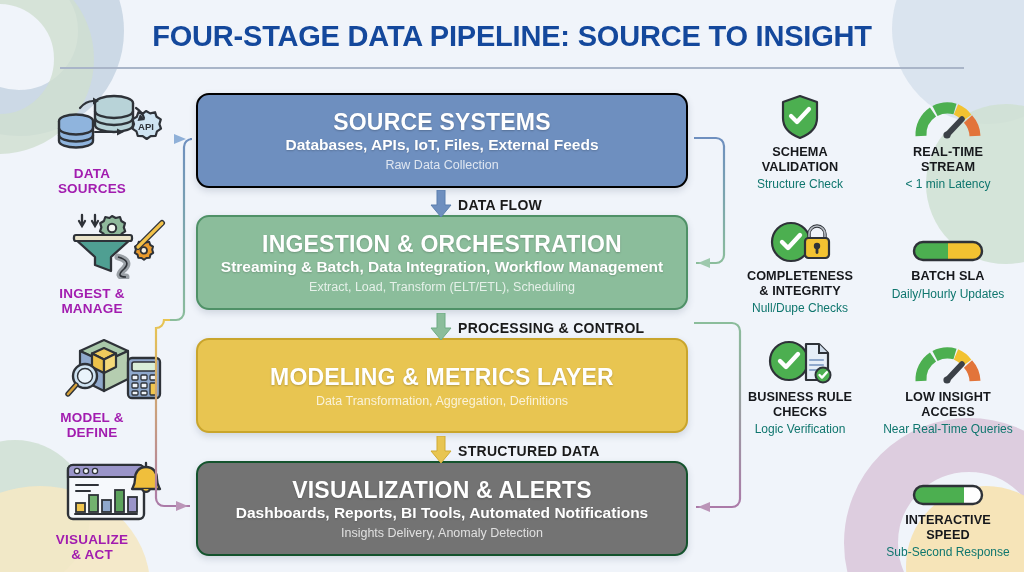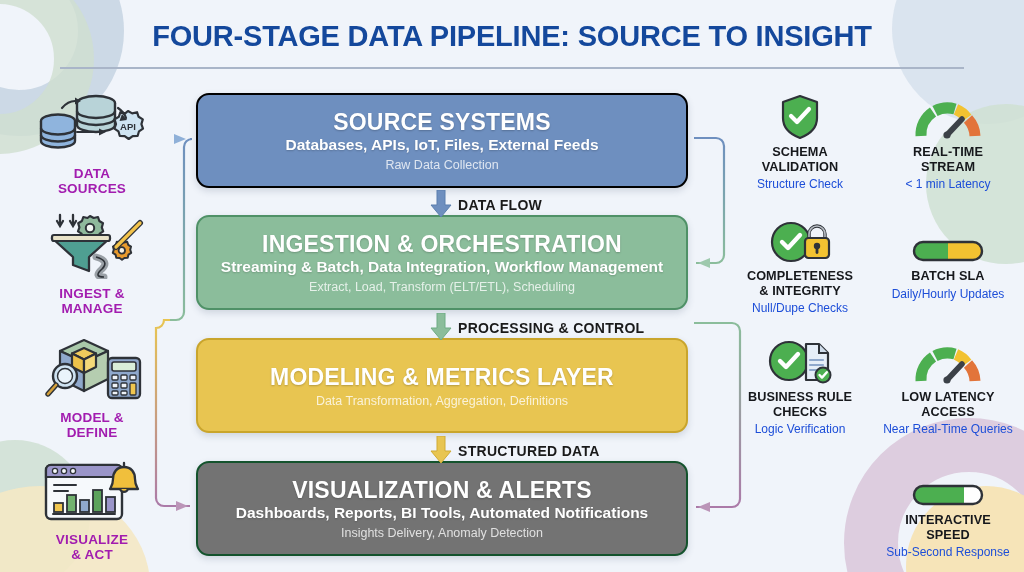--- a/index.html
+++ b/index.html
@@ -67,21 +67,21 @@
   }
   .title-rule {
     position: absolute;
     left: 60px; top: 67px; width: 904px; height: 2px;
     background: #a9b5c8;
   }
 
   
   .sidebar { position: absolute; left: 18px; top: 88px; width: 148px; }
   .side-item { width: 148px; text-align: center; position: absolute; }
-  .side-icon { height: 74px; display: flex; align-items: center; justify-content: center; }
+  .side-icon { height: 74px; display: flex; align-items: center; justify-content: flex-end; }
   .side-label {
     margin-top: 4px;
     font-size: 13.5px; font-weight: bold; color: #a21caf;
     line-height: 15px; letter-spacing: .2px;
   }
 
   
   .stages { position: absolute; left: 196px; top: 93px; width: 492px; }
   .stage-box {
     position: absolute; left: 0; width: 492px; height: 95px;
@@ -122,21 +122,21 @@
     position: absolute; width: 140px; text-align: center;
   }
   .metric-cell.left { left: 0; }
   .metric-cell.right { left: 148px; }
   .metric-icon { height: 48px; display: flex; align-items: flex-end; justify-content: center; }
   .metric-name {
     font-size: 12.7px; font-weight: bold; color: #16181c;
     line-height: 14.5px; margin-top: 5px; letter-spacing: .1px;
   }
   .metric-desc {
-    font-size: 12px; color: #1d4ed8; margin-top: 3px; line-height: 14px;
+    font-size: 12px; color: #0f766e; margin-top: 3px; line-height: 14px;
   }
 </style>
 </head>
 <body>
 
 <div id="stage">
 
   <div class="bg-layer">
     <div class="deco deco-ring-tl"></div>
     <div class="deco deco-ring-tl-green"></div>
@@ -492,21 +492,21 @@
           <svg width="66" height="40" viewBox="0 0 66 40">
             <path d="M6,36 A27,27 0 0 1 18,12" fill="none" stroke="#4caf50" stroke-width="11"></path>
             <path d="M20,11 A27,27 0 0 1 40,9" fill="none" stroke="#4caf50" stroke-width="11"></path>
             <path d="M41,9.4 A27,27 0 0 1 52,18" fill="none" stroke="#f2c231" stroke-width="11"></path>
             <path d="M53,19 A27,27 0 0 1 60,36" fill="none" stroke="#e2743a" stroke-width="11"></path>
             <path d="M47,19 L32,35" stroke="#3c4148" stroke-width="5.5" stroke-linecap="round"></path>
             <circle cx="32" cy="35" r="3.6" fill="#3c4148"></circle>
           </svg>
         </div>
         <div class="metric-name">
-          <span>LOW LATENCY</span><br>
+          <span>LOW INSIGHT</span><br>
           <span>ACCESS</span>
         </div>
         <div class="metric-desc">Near Real-Time Queries</div>
       </div>
     </div>
 
     <div class="metric-row" style="top:368px">
       <div class="metric-cell right">
         <div class="metric-icon">
           <svg width="72" height="26" viewBox="0 0 72 26">

